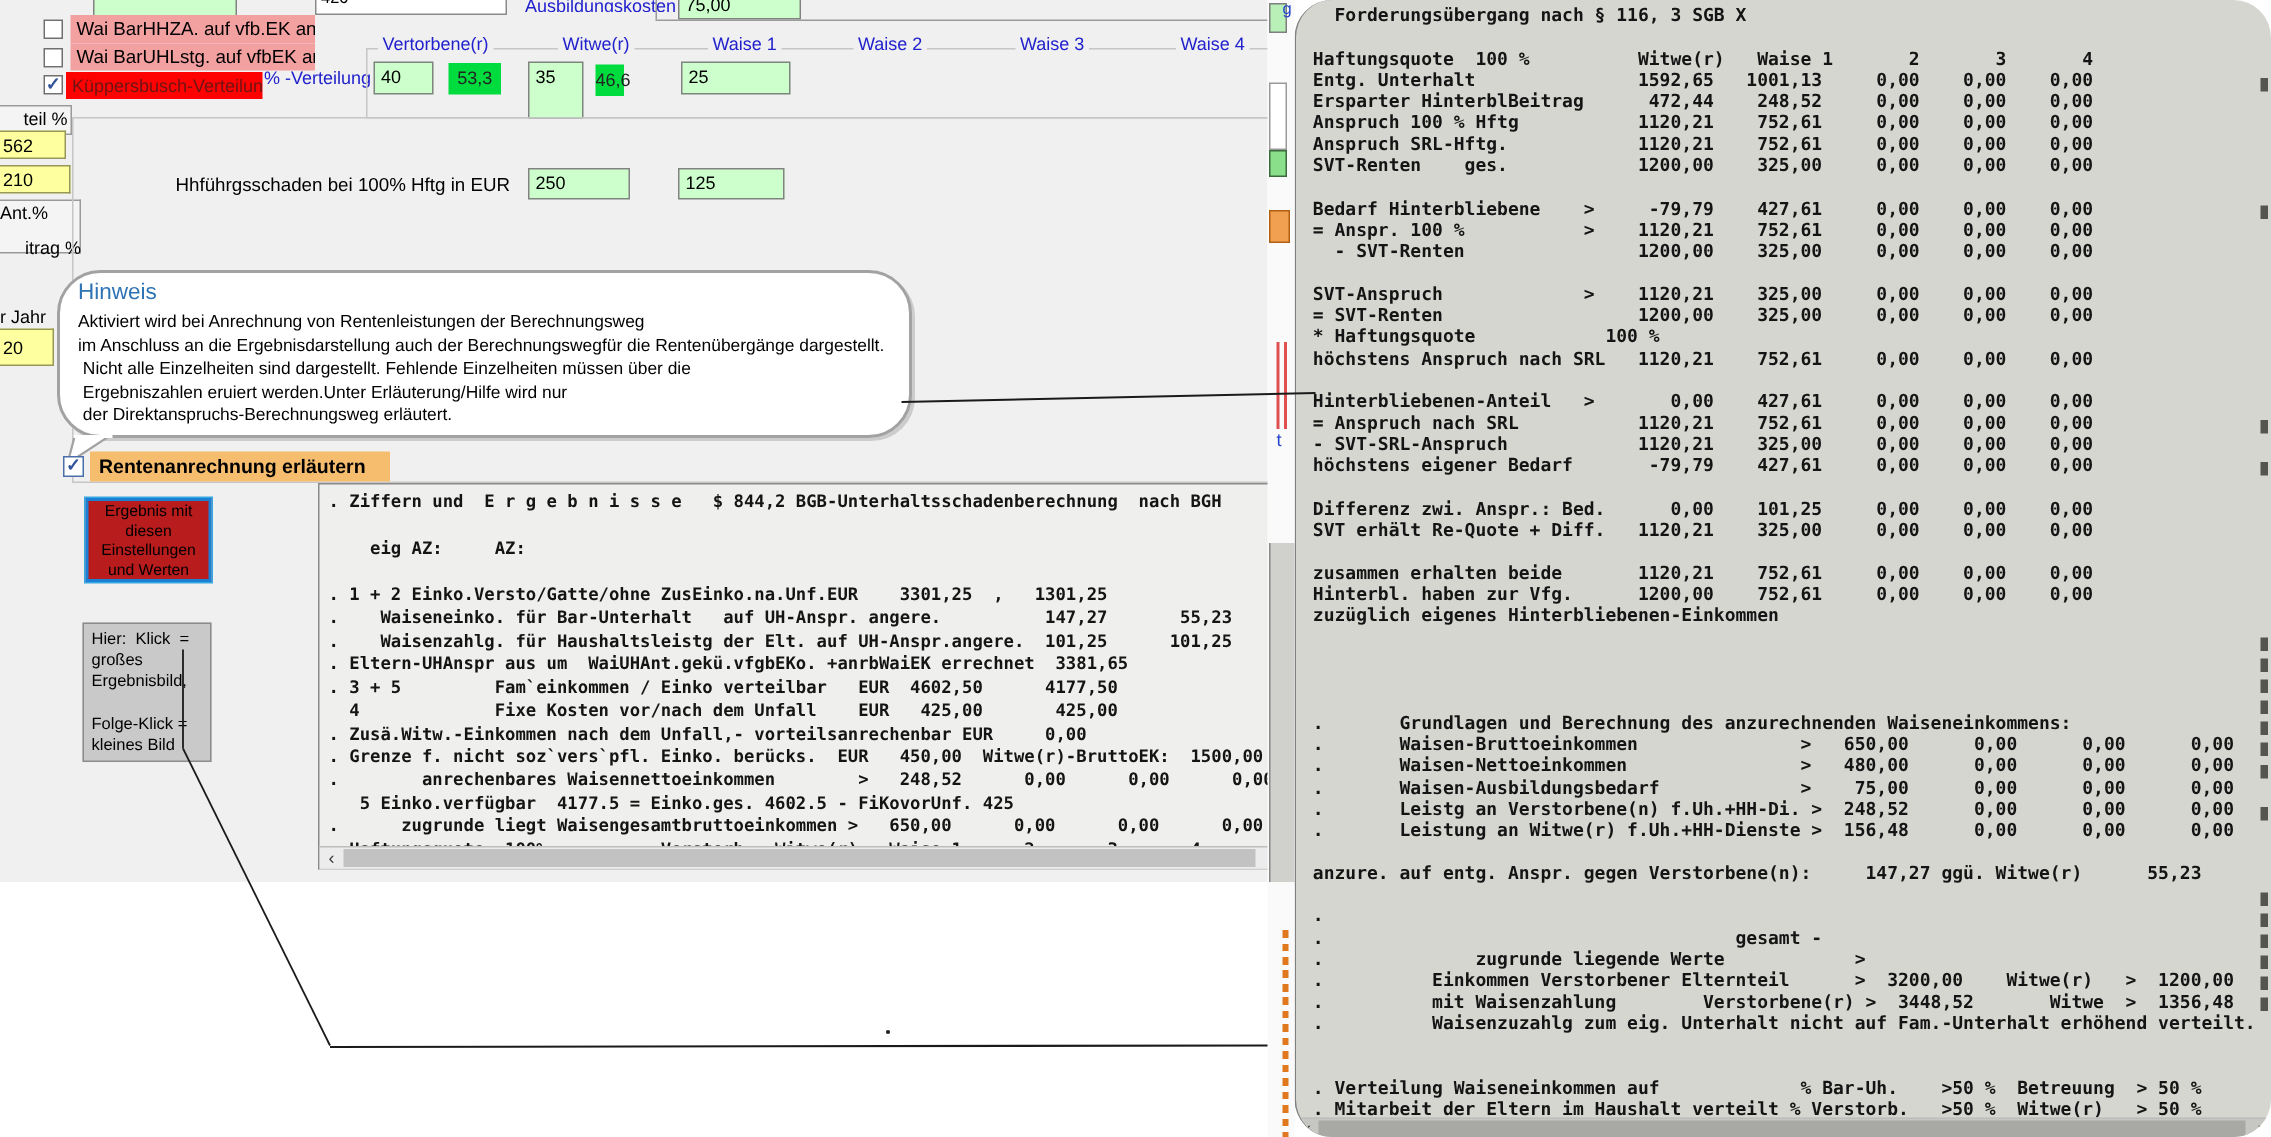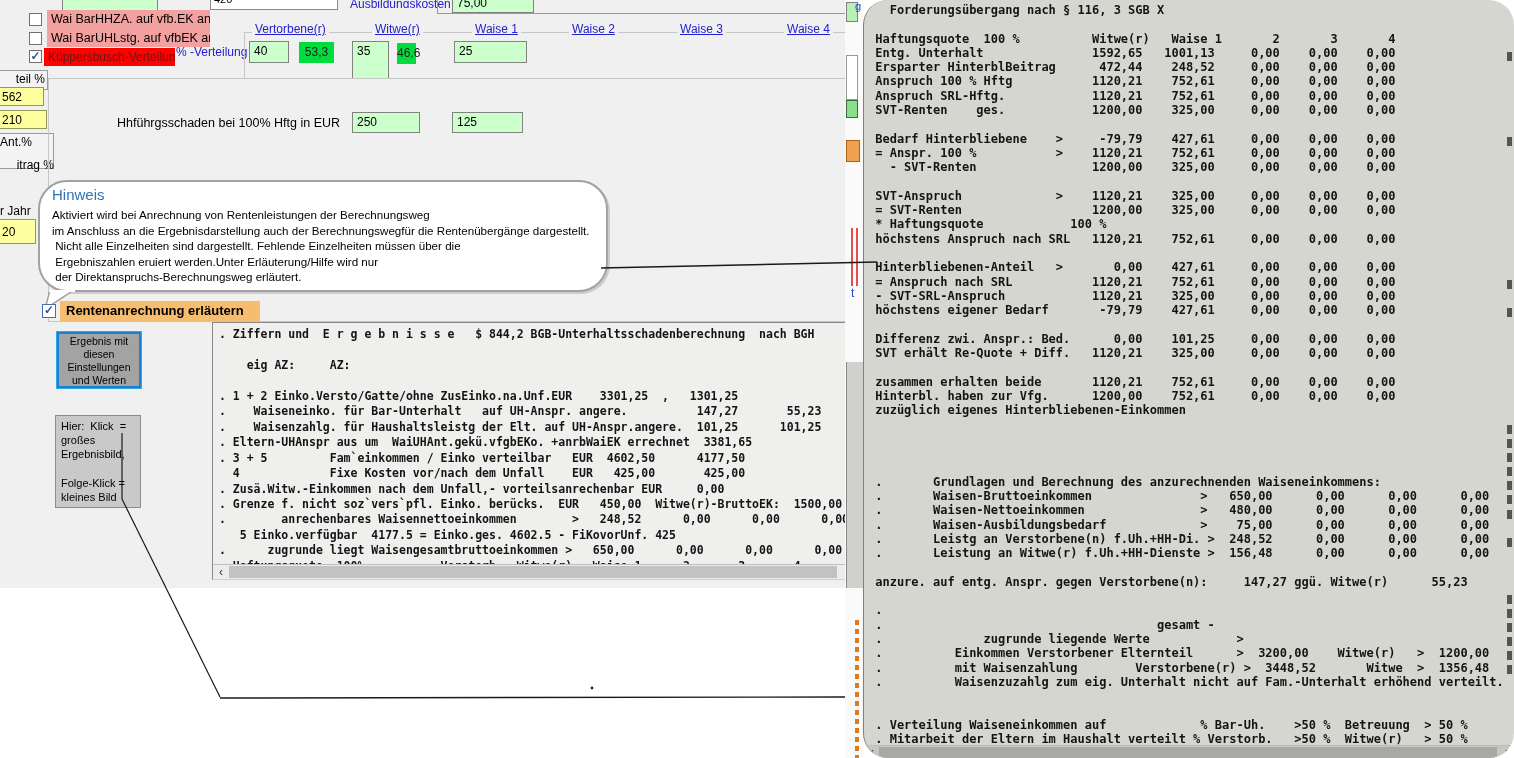--- a/index.html
+++ b/index.html
@@ -1,18 +1,18 @@
 <!DOCTYPE html>
 <html><head>
 <meta charset="utf-8">
 <style>
   html,body{margin:0;padding:0;background:#ffffff;font-family:"Liberation Sans",sans-serif;}
   #screen{position:relative;width:1514px;height:758px;overflow:hidden;background:#ffffff;}
   .abs{position:absolute;}
-  .formbg{background:#f0f0f0;text-decoration:underline;}
+  .formbg{background:#f0f0f0;}
   .lbl{font-size:12px;color:#000;white-space:nowrap;overflow:hidden;}
   .blue{color:#2121cd;}
   .field{background:#ccffcc;border:1px solid #828282;font-size:12px;color:#000;padding:2px 0 0 4px;box-sizing:border-box;white-space:nowrap;overflow:hidden;}
   .gfield{background:#00dc3e;font-size:12px;color:#222;text-align:center;padding-top:3px;box-sizing:border-box;}
   .ylw{background:#feff9e;border:1px solid #97975a;font-size:12px;color:#000;box-sizing:border-box;padding:2px 2px 0 2px;overflow:hidden;white-space:nowrap;}
   .cut{background:#f4f4f4;border:1px solid #9a9a9a;border-left:none;}
   .cb{width:13px;height:13px;background:#fff;border:1px solid #707070;box-sizing:border-box;font-size:12px;line-height:11px;text-align:center;color:#33539c;font-weight:bold;}
   .pinkrow{background:#f2a0a0;font-size:12.5px;color:#000;padding:2px 4px 0 4px;box-sizing:border-box;white-space:nowrap;overflow:hidden;}
   .redrow{background:#fe0202;font-size:12px;color:#6d1414;padding:2px 4px 0 4px;box-sizing:border-box;white-space:nowrap;overflow:hidden;}
   .gbox{border:1px solid #c6c6c6;box-sizing:border-box;}
@@ -86,21 +86,21 @@
   </div>
   <svg class="abs" style="left:44px;top:290px;" width="32" height="20">
     <polygon points="1,19 7,0 31,0 13,0 6,0" fill="#ffffff"></polygon>
     <polygon points="1,19 6,0 30,0" fill="#ffffff" stroke="#a2a2a2" stroke-width="1.5"></polygon>
     <rect x="5" y="0" width="26" height="2" fill="#ffffff"></rect>
   </svg>
 
   <div class="abs cb" style="left:42px;top:304px;width:14px;height:14px;border-color:#4a6ea9;">✓</div>
   <div class="abs" style="left:60px;top:301px;width:200px;height:20px;background:#f6bd6e;font-size:13px;font-weight:bold;color:#000;padding:2px 4px 0 6px;box-sizing:border-box;white-space:nowrap;">Rentenanrechnung erläutern</div>
 
-  <div class="abs" style="left:57px;top:332px;width:84px;height:56px;background:#a3a3a3;border:2px solid #1b7fd4;outline:1px solid #35a8e0;box-sizing:border-box;text-align:center;font-size:10.5px;line-height:13px;color:#000;white-space:pre;padding-top:1px;">Ergebnis mit
+  <div class="abs" style="left:57px;top:332px;width:84px;height:56px;background:#b91c1c;border:2px solid #1b7fd4;outline:1px solid #35a8e0;box-sizing:border-box;text-align:center;font-size:10.5px;line-height:13px;color:#000;white-space:pre;padding-top:1px;">Ergebnis mit
 diesen
 Einstellungen
 und Werten</div>
 
   <div class="abs" style="left:55px;top:415px;width:86px;height:93px;background:#c9c9c9;border:1px solid #8c8c8c;box-sizing:border-box;font-size:11px;line-height:14.2px;color:#000;padding:3px 0 0 5px;white-space:pre;">Hier:  Klick  =
 großes
 Ergebnisbild,
 
 Folge-Klick =
 kleines Bild</div>

